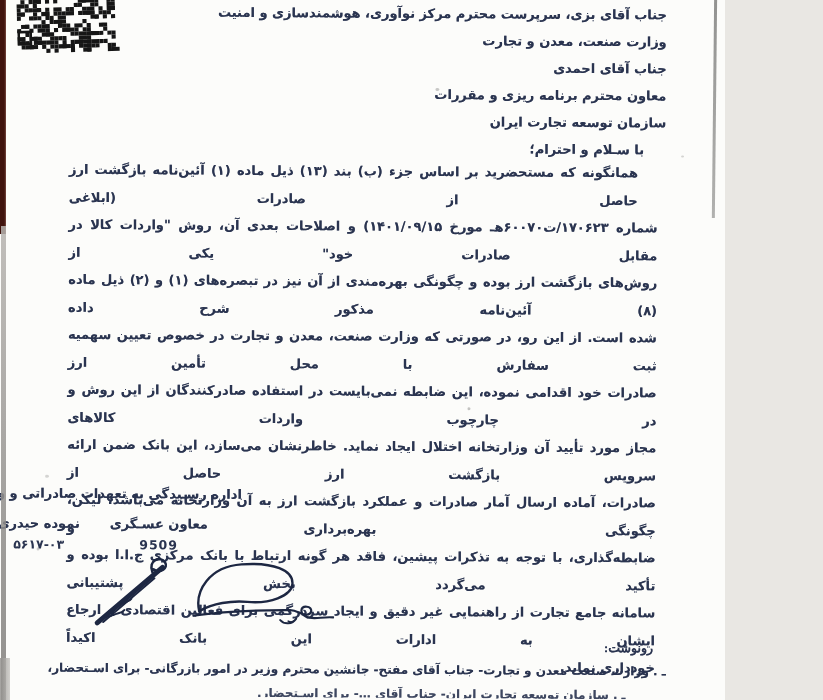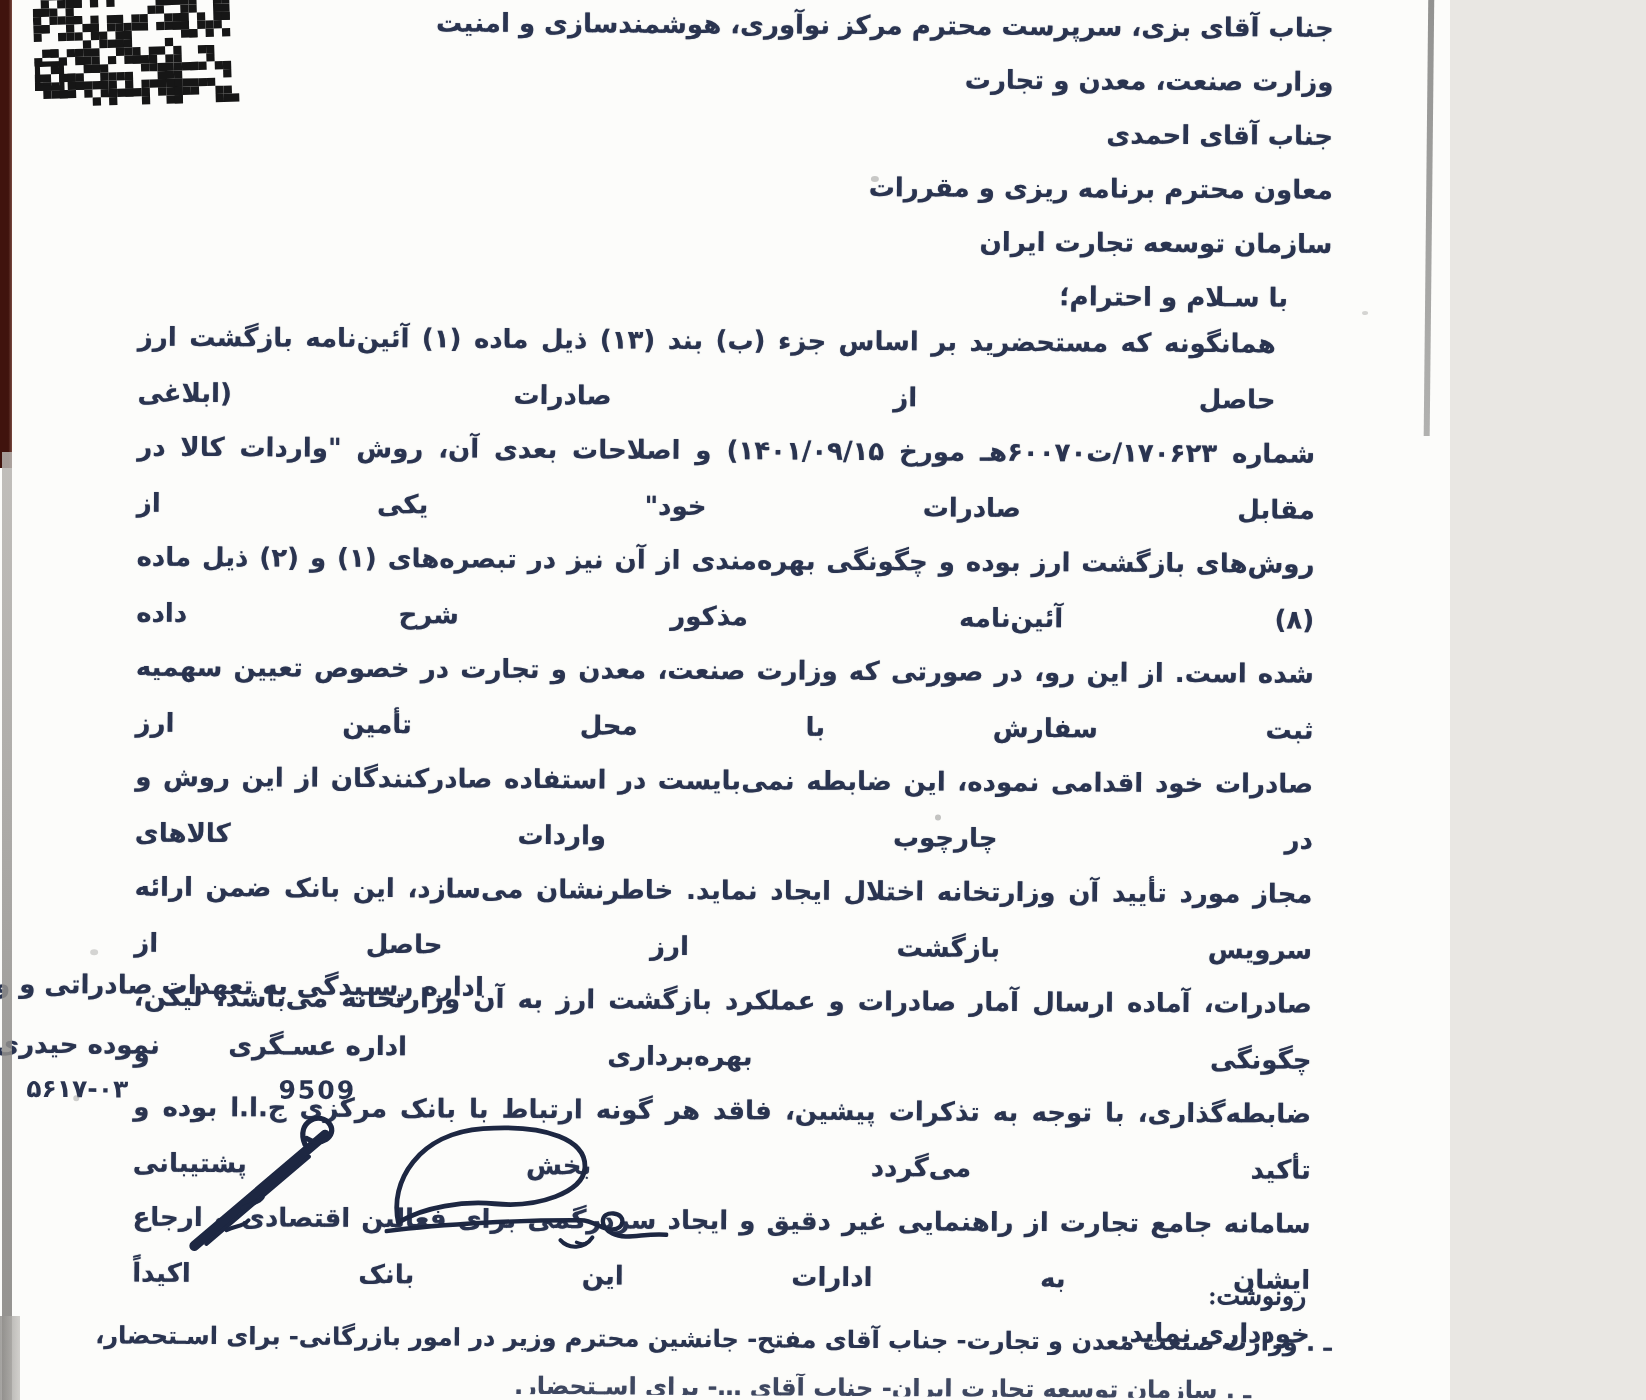--- a/index.html
+++ b/index.html
@@ -311,21 +311,21 @@
       <div class="b-line">مجاز مورد تأیید آن وزارتخانه اختلال ایجاد نماید. خاطرنشان می‌سازد، این بانک ضمن ارائه سرویس بازگشت ارز حاصل از</div>
       <div class="b-line">صادرات، آماده ارسال آمار صادرات و عملکرد بازگشت ارز به آن وزارتخانه می‌باشد، لیکن، چگونگی بهره‌برداری و</div>
       <div class="b-line">ضابطه‌گذاری، با توجه به تذکرات پیشین، فاقد هر گونه ارتباط با بانک مرکزی ج.ا.ا بوده و تأکید می‌گردد بخش پشتیبانی</div>
       <div class="b-line">سامانه جامع تجارت از راهنمایی غیر دقیق و ایجاد سردرگمی برای فعالین اقتصادی و ارجاع ایشان به ادارات این بانک اکیداً</div>
       <div class="b-line last">خودداری نماید.</div>
     </div>
 
     <div class="dept">اداره رسـیدگی به تعهدات صادراتی و وارداتی</div>
 
     <div class="signer signer-1">
-      <div class="s-name">اداره عسـگری</div>
+      <div class="s-name">معاون عسـگری</div>
       <div class="s-code">9509</div>
     </div>
     <div class="signer signer-2">
       <div class="s-name">نموده حیدری</div>
       <div class="s-code">۵۶۱۷-۰۳</div>
     </div>
 
     <svg class="sig-svg sig-svg-1" width="142" height="68" viewBox="0 0 142 68">
       <g fill="none" stroke="#1d2742" stroke-linecap="round" stroke-linejoin="round">
         <path d="M7,54 C2,33 17,9 49,6.5 C81,4 101,12 100,26 C99,38 77,46 55,44 C39,42.5 20,46 8,53" stroke-width="2.4"></path>

